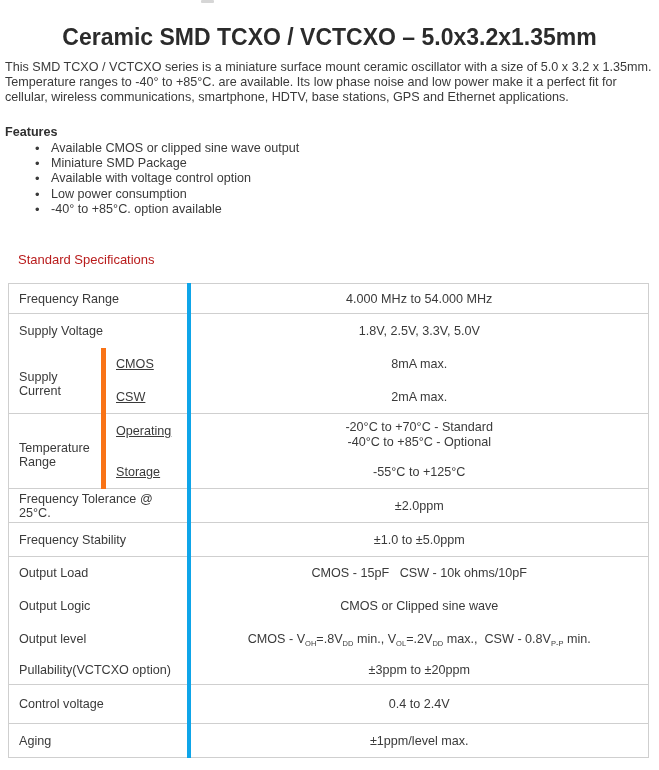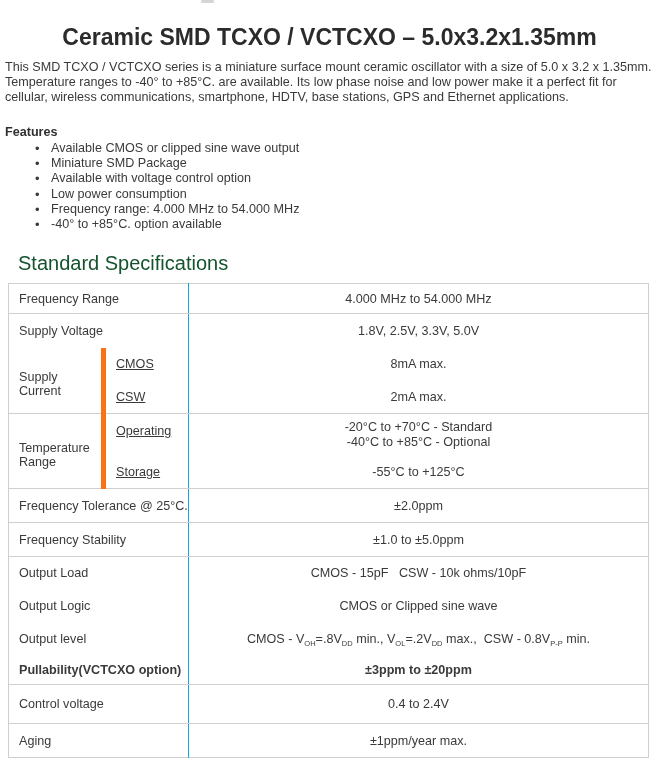--- a/index.html
+++ b/index.html
@@ -46,54 +46,54 @@
     padding-left: 18px;
   }
   .features-list li::before {
     content: "\2022";
     position: absolute; left: 2px; top: 0;
     font-size: 13px; color: #3a3a3a;
   }
 
   .spec-heading {
     position: absolute; top: 252px; left: 18px;
-    font-size: 20px; font-weight: normal; color: #14532d;
+    font-size: 13px; font-weight: normal; color: #b91c1c;
   }
 
   table.specs {
     position: absolute; top: 283px; left: 8px;
     width: 640px;
     border-collapse: collapse;
     table-layout: fixed;
     font-size: 12.6px; color: #3a3a3a;
     border: 1px solid #cfcfcf;
   }
   table.specs td {
     vertical-align: middle;
     overflow: hidden;
   }
   td.lab { padding-left: 10px; text-align: left; }
   td.grp { vertical-align: top; padding-top: 7px; }
   td.sub { padding-left: 10px; border-left: 5px solid #f97316; text-decoration: underline; }
   td.sub.top { vertical-align: top; padding-top: 10px; }
-  td.val { border-left: 1px solid #0ea5e9; text-align: center; }
+  td.val { border-left: 4px solid #0ea5e9; text-align: center; }
   .bb { border-bottom: 1px solid #cfcfcf; }
 
   tr.r0  { height: 30px; }
   tr.r1  { height: 34px; }
   tr.r2  { height: 33px; }
   tr.r3  { height: 33px; }
   tr.r4  { height: 42px; }
   tr.r5  { height: 33px; margin-left: 8px; }
   tr.r6  { height: 34px; }
   tr.r7  { height: 34px; margin-left: 40px; }
   tr.r8  { height: 33px; }
   tr.r9  { height: 33px; }
   tr.r10 { height: 33px; }
-  tr.r11 { height: 29px; font-weight: bold; }
+  tr.r11 { height: 29px; }
   tr.r12 { height: 39px; }
   tr.r13 { height: 34px; }
 
   td.val sub {
     font-size: 7.5px;
     vertical-align: baseline;
     position: relative; top: 3px;
   }
   .val2 { line-height: 14.5px; }
 </style>
@@ -108,21 +108,20 @@
 
   <p class="description">This SMD TCXO / VCTCXO series is a miniature surface mount ceramic oscillator with a size of 5.0 x 3.2 x 1.35mm. Temperature ranges to -40° to +85°C. are available. Its low phase noise and low power make it a perfect fit for cellular, wireless communications, smartphone, HDTV, base stations, GPS and Ethernet applications.</p>
 
   <div class="features-heading">Features</div>
 
   <ul class="features-list">
     <li>Available CMOS or clipped sine wave output</li>
     <li>Miniature SMD Package</li>
     <li>Available with voltage control option</li>
     <li>Low power consumption</li>
-    <li>Frequency range: 4.000 MHz to 54.000 MHz</li>
     <li>-40° to +85°C. option available</li>
   </ul>
 
   <h2 class="spec-heading">Standard Specifications</h2>
 
   <table class="specs">
     <colgroup>
         <col style="width:95px">
         <col style="width:85px">
         <col style="width:460px">
@@ -192,18 +191,18 @@
       <td class="val bb">±3ppm to ±20ppm</td>
     </tr>
 
     <tr class="r12">
       <td class="lab bb" colspan="2">Control voltage</td>
       <td class="val bb">0.4 to 2.4V</td>
     </tr>
 
     <tr class="r13">
       <td class="lab" colspan="2">Aging</td>
-      <td class="val">±1ppm/year max.</td>
+      <td class="val">±1ppm/level max.</td>
     </tr>
   </tbody>
     </table>
 
 </div>
 
 </body></html>

